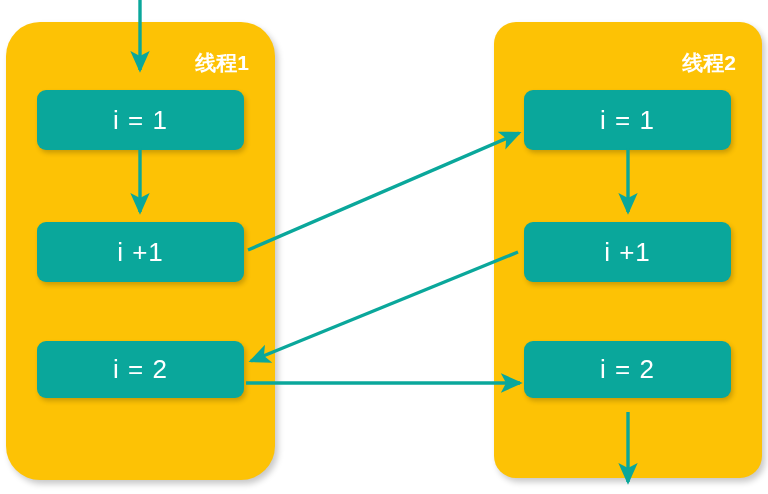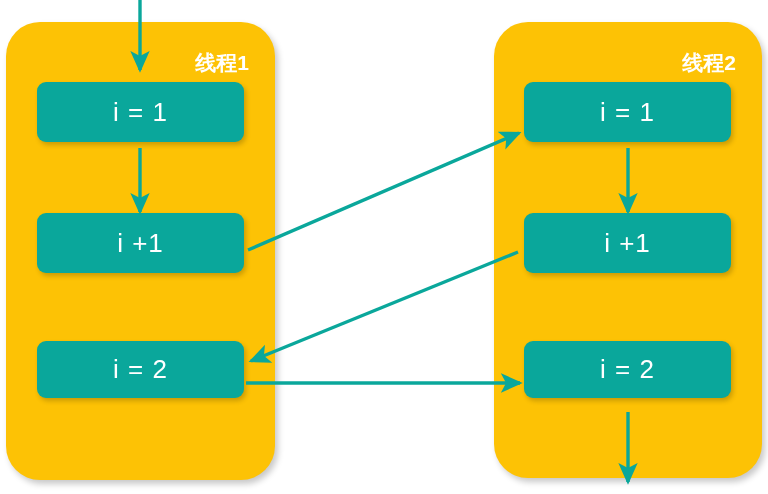--- a/index.html
+++ b/index.html
@@ -27,20 +27,21 @@
     left: 6px;
     top: 22px;
     width: 269px;
     height: 458px;
   }
   #thread-panel-2 {
     left: 494px;
     top: 22px;
     width: 268px;
     height: 456px;
+    border-radius: 22px;
   }
   .thread-label {
     position: absolute;
     top: 28px;
     right: 26px;
     color: #ffffff;
     font-size: 21px;
     font-weight: 700;
     letter-spacing: 0px;
     line-height: 26px;
@@ -60,22 +61,22 @@
     letter-spacing: 1px;
   }
   .step-box.left {
     left: 31px;
     width: 207px;
   }
   .step-box.right {
     left: 30px;
     width: 207px;
   }
-  .row-0 { top: 60px;  height: 60px; }
-  .row-1 { top: 191px; height: 60px; }
+  .row-0 { top: 68px;  height: 60px; }
+  .row-1 { top: 200px; height: 60px; }
   .row-2 { top: 319px; height: 57px; }
 
   svg.arrow-layer {
     position: absolute;
     left: 0;
     top: 0;
     width: 768px;
     height: 494px;
     pointer-events: none;
   }

